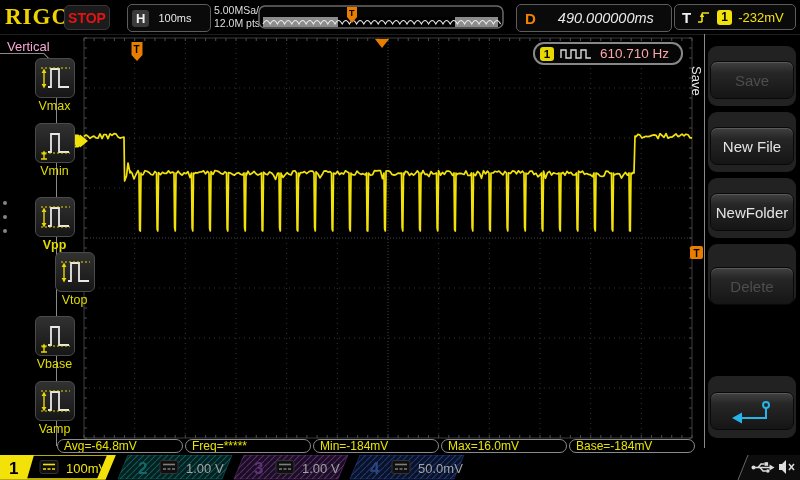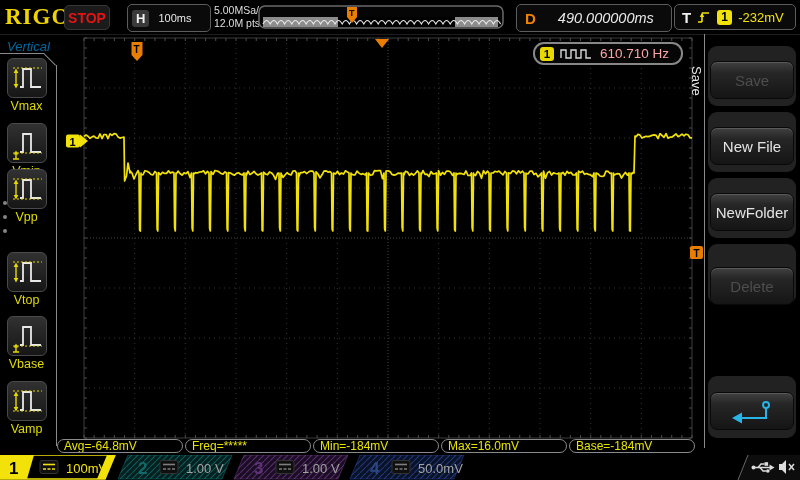--- a/index.html
+++ b/index.html
@@ -22,25 +22,25 @@
         background:#0a0a0a;display:flex;align-items:center;}
   .dletter{color:#f08200;font-weight:bold;font-size:15px;margin-left:8px;}
   .dval{color:#e8e8e8;font-size:14.5px;margin-left:22px;font-style:italic;}
   .tbox{position:absolute;left:674px;top:4px;width:122px;height:26px;border:1px solid #5c5c5c;border-radius:5px;
         background:#0a0a0a;display:flex;align-items:center;gap:6px;padding-left:7px;box-sizing:border-box;}
   .tletter{color:#f0f0f0;font-weight:bold;font-size:15px;}
   .tsrc{background:#f2e20a;color:#000;font-weight:bold;font-size:12px;width:15px;height:15px;border-radius:3px;
         text-align:center;line-height:15px;}
   .tlev{color:#f2e20a;font-size:13px;}
   
-  .lefttitle{position:absolute;left:7px;top:39px;color:#0369a1;font-size:13px;font-style:italic;}
+  .lefttitle{position:absolute;left:7px;top:39px;color:#f9a8d4;font-size:13px;}
   .ltab-h{position:absolute;left:0;top:53px;width:44px;height:1px;background:#8a8a8a;}
   .ltab-d{position:absolute;left:44px;top:53px;width:17px;height:1px;background:#8a8a8a;transform:rotate(45deg);transform-origin:left top;}
   .ltab-v{position:absolute;left:56px;top:65px;width:1px;height:381px;background:#8a8a8a;}
-  .lmenu-item{position:absolute;left:0;width:53px;text-align:center;}
+  .lmenu-item{position:absolute;left:0;width:53px;text-align:center;padding-left:28px;}
   .lmenu-btn{display:block;margin:0 auto;width:40px;height:40px;border-radius:6px;border:1px solid #4a4a4a;
              background:linear-gradient(#313131,#161616);padding:1px;}
   .lmenu-label{display:block;margin-top:1px;color:#e0dc00;font-size:12.5px;}
   .pagedots{position:absolute;left:3px;top:201px;}
   .pagedots span{display:block;width:4px;height:4px;border-radius:50%;background:#848484;margin-bottom:10px;}
   
   .rline{position:absolute;left:704px;top:34px;width:1px;height:414px;background:#8a8a8a;}
   .rtab{position:absolute;left:689px;top:66px;color:#e8e8e8;font-size:13px;writing-mode:vertical-rl;text-orientation:sideways;}
   .rslot{position:absolute;left:708px;width:88px;height:60px;background:#222;border-radius:9px;}
   .rbtn{position:absolute;left:710px;width:84px;height:38px;border-radius:7px;border:1px solid #090909;
@@ -264,32 +264,32 @@
       </div>
       <div class="lmenu-item" style="top: 122.6px;">
         <button class="lmenu-btn"><svg width="36" height="36">
             <path d="M11,27 H14 V9 H22 V27 H32" stroke="#e8e8e8" stroke-width="1.8" fill="none"></path>
             <path d="M4,28 H33" stroke="#e8d800" stroke-width="1.2" stroke-dasharray="2 2"></path>
             <path d="M7,34 V28 M4,34 H10" stroke="#e8d800" stroke-width="1.4"></path>
             <polygon points="4.6,29.5 9.4,29.5 7,25.5" fill="#e8d800"></polygon>
           </svg></button>
         <span class="lmenu-label">Vmin</span>
       </div>
-      <div class="lmenu-item" style="top: 169px;">
+      <div class="lmenu-item" style="top: 197px; font-weight: bold;">
         <button class="lmenu-btn"><svg width="36" height="36">
             <path d="M11,27 H14 V9 H22 V27 H32" stroke="#e8e8e8" stroke-width="1.8" fill="none"></path>
             <path d="M4,8 H33" stroke="#e8d800" stroke-width="1.2" stroke-dasharray="2 2"></path>
             <path d="M4,28 H33" stroke="#e8d800" stroke-width="1.2" stroke-dasharray="2 2"></path>
             <path d="M7,12 V25" stroke="#e8d800" stroke-width="1.4"></path>
             <polygon points="4.6,13 9.4,13 7,8.5" fill="#e8d800"></polygon>
             <polygon points="4.6,24 9.4,24 7,28.5" fill="#e8d800"></polygon>
           </svg></button>
         <span class="lmenu-label">Vpp</span>
       </div>
-      <div class="lmenu-item" style="top: 251.8px;">
+      <div class="lmenu-item" style="top: 251.8px; margin-left: 20px;">
         <button class="lmenu-btn"><svg width="36" height="36">
             <path d="M11,27 H14 V9 H22 V27 H32" stroke="#e8e8e8" stroke-width="1.8" fill="none"></path>
             <path d="M4,8 H33" stroke="#e8d800" stroke-width="1.2" stroke-dasharray="2 2"></path>
             <path d="M7,12 V25" stroke="#e8d800" stroke-width="1.4"></path>
             <polygon points="4.6,13 9.4,13 7,8.5" fill="#e8d800"></polygon>
             <polygon points="4.6,24 9.4,24 7,28.5" fill="#e8d800"></polygon>
           </svg></button>
         <span class="lmenu-label">Vtop</span>
       </div>
       <div class="lmenu-item" style="top: 316.4px;">

